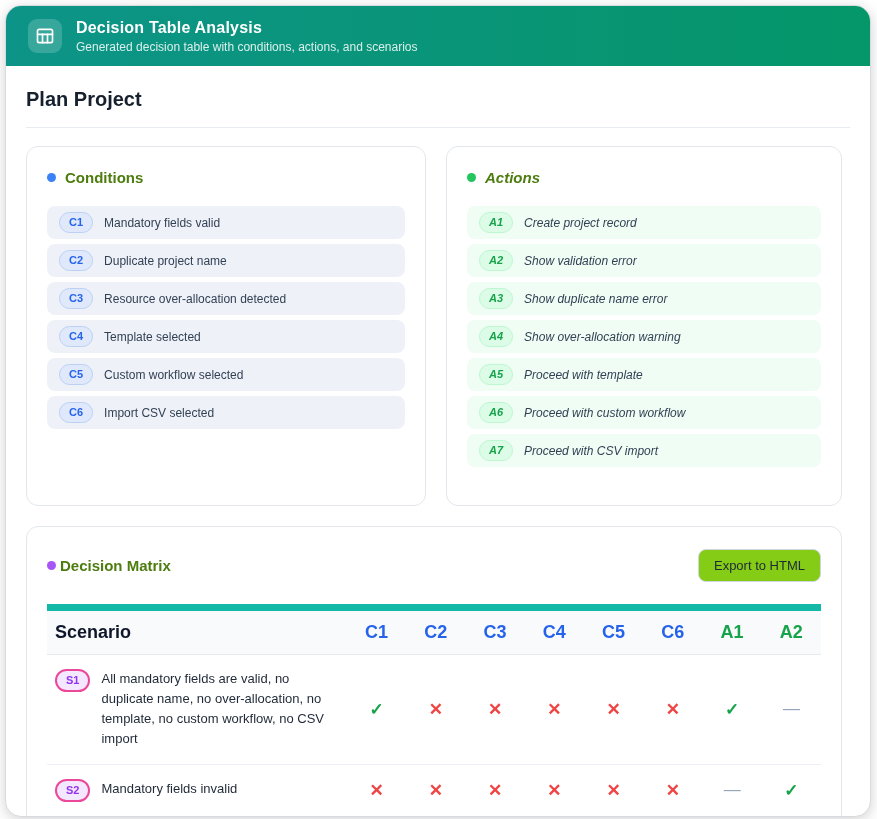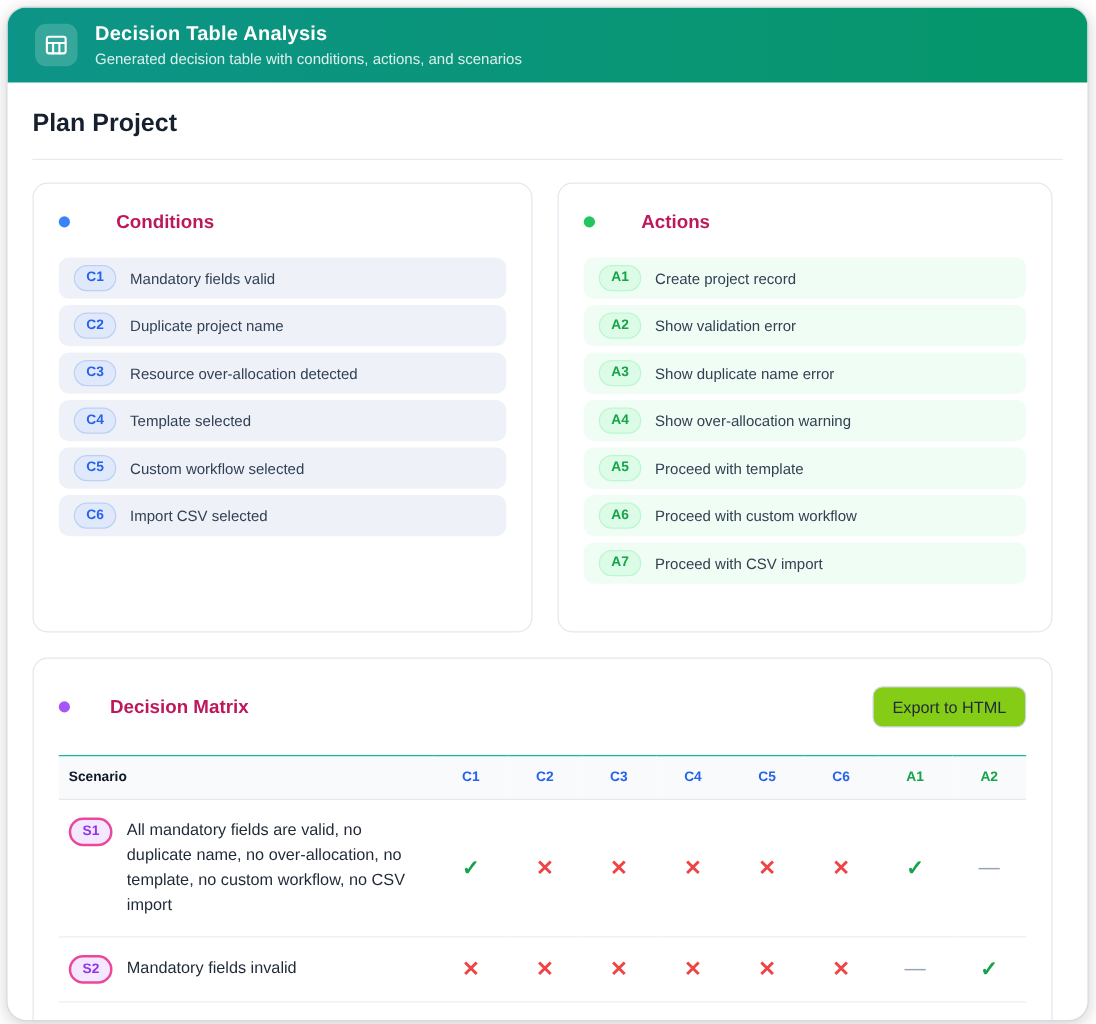--- a/index.html
+++ b/index.html
@@ -30,28 +30,28 @@
   .main { padding: 22px 20px 0 20px; }
   .page-title { font-size: 20px; font-weight: bold; color: #16202e; }
   .divider { height: 1px; background: #e7eaee; margin: 16px 0 18px 0; }
 
   .cards-row { display: flex; gap: 20px; }
   .panel {
     border: 1px solid #e3e7ec; border-radius: 12px; background: #ffffff;
     padding: 22px 20px; 
   }
   .panel.cond { width: 400px; height: 360px; }
-  .panel.act  { width: 396px; height: 360px; }
+  .panel.act  { width: 396px; height: 360px; font-style: italic; }
 
   .panel-head { display: flex; align-items: center; gap: 9px; margin-bottom: 20px; }
   .dot { width: 9px; height: 9px; border-radius: 50%; flex: 0 0 auto; }
   .dot.blue   { background: #3b82f6; }
   .dot.green  { background: #22c55e; }
   .dot.purple { background: #a855f7; }
-  .panel-title { font-size: 15px; font-weight: bold; color: #be185d; margin-left: 28px; }
+  .panel-title { font-size: 15px; font-weight: bold; color: #4d7c0f; }
 
   .item {
     display: flex; align-items: center; gap: 11px;
     border-radius: 8px; height: 33px; padding: 0 12px; margin-bottom: 5px;
   }
   .item.c { background: #eef2f8; }
   .item.a { background: #f0fdf4; }
   .badge {
     font-size: 11px; font-weight: bold; border-radius: 999px;
     padding: 2px 9px; line-height: 15px; flex: 0 0 auto;
@@ -67,22 +67,22 @@
   .matrix-head .spacer { flex: 1; }
   .export-btn {
     font-family: "Liberation Sans", sans-serif;
     font-size: 13px; color: #1f2937; background: #84cc16;
     border: 1px solid #cfd6de; border-radius: 8px; padding: 8px 15px;
     cursor: pointer;
   }
 
   table.matrix-table { width: 100%; border-collapse: collapse; table-layout: fixed; }
   .matrix-table thead th {
-    background: #f8fafc; border-top: 1px solid #14b8a6; border-bottom: 1px solid #e6eaef;
-    font-size: 11px; padding: 11px 8px; font-weight: bold;
+    background: #f8fafc; border-top: 7px solid #14b8a6; border-bottom: 1px solid #e6eaef;
+    font-size: 18px; padding: 11px 8px; font-weight: bold;
   }
   th.col-scenario { text-align: left; width: 300px; color: #0f172a; padding-left: 10px; }
   th.col-c { color: #2563eb; text-align: center; }
   th.col-a { color: #16a34a; text-align: center; }
 
   .matrix-table tbody td { border-bottom: 1px solid #eceff3; padding: 14px 8px; vertical-align: middle; }
   td.scenario-cell { padding-left: 10px; }
   .scenario-inner { display: flex; align-items: flex-start; gap: 11px; }
   .scenario-text { font-size: 13px; color: #1f2937; line-height: 1.55; max-width: 232px; }
 

